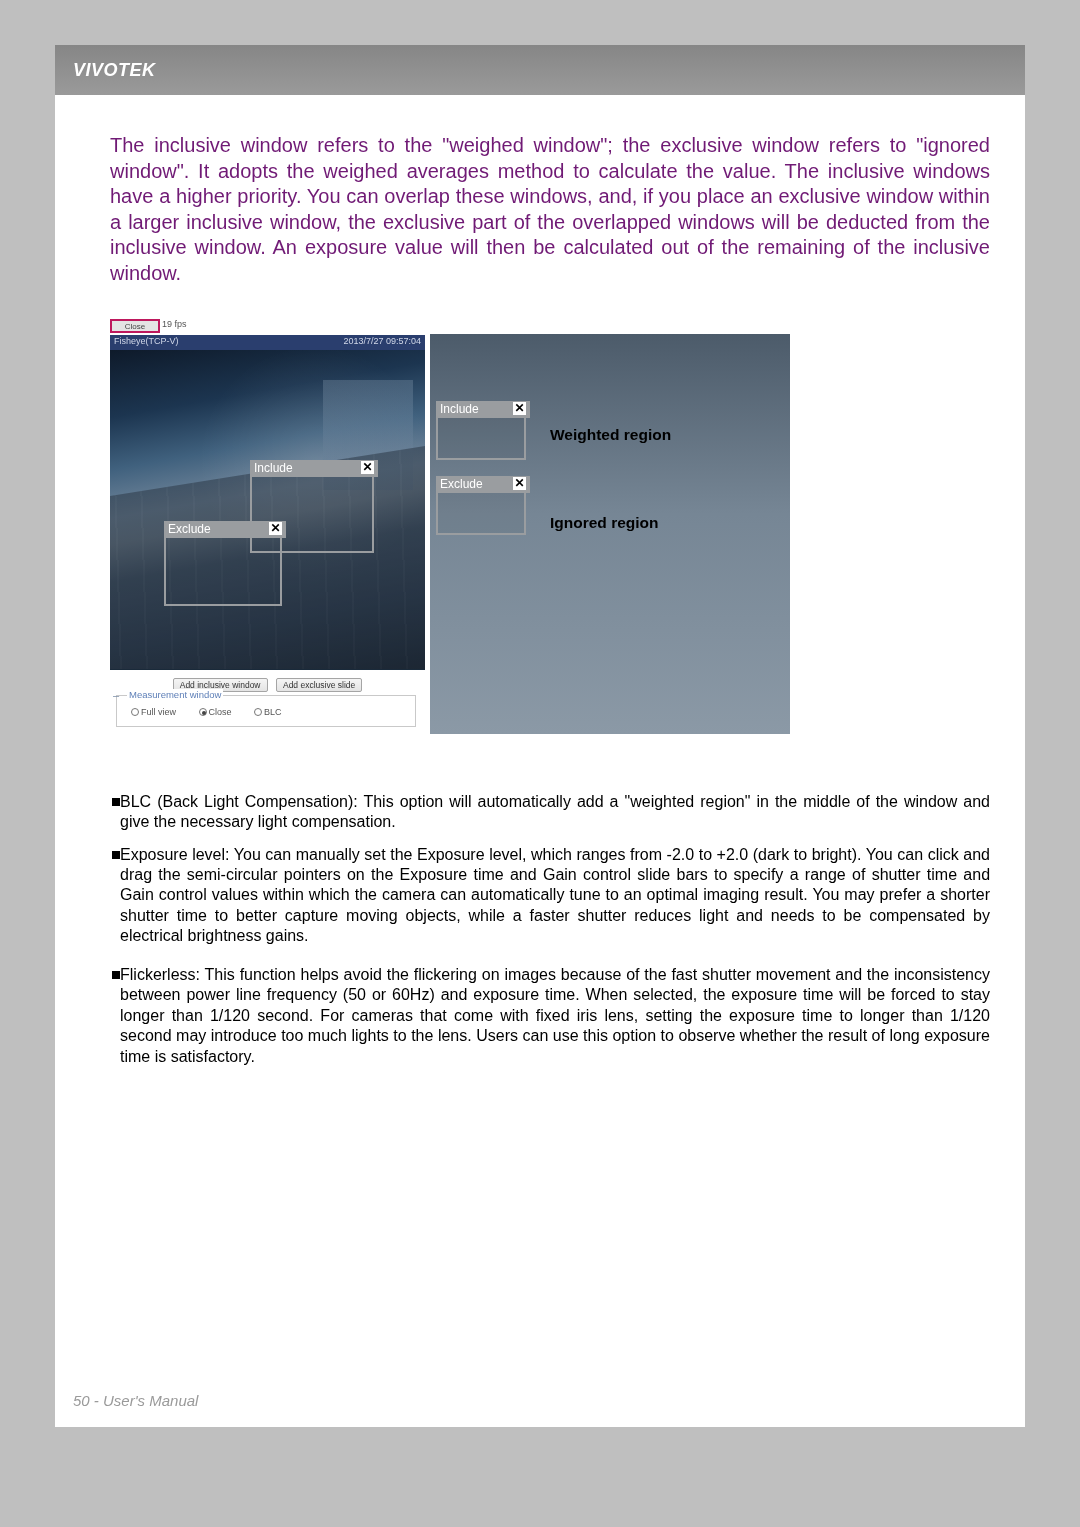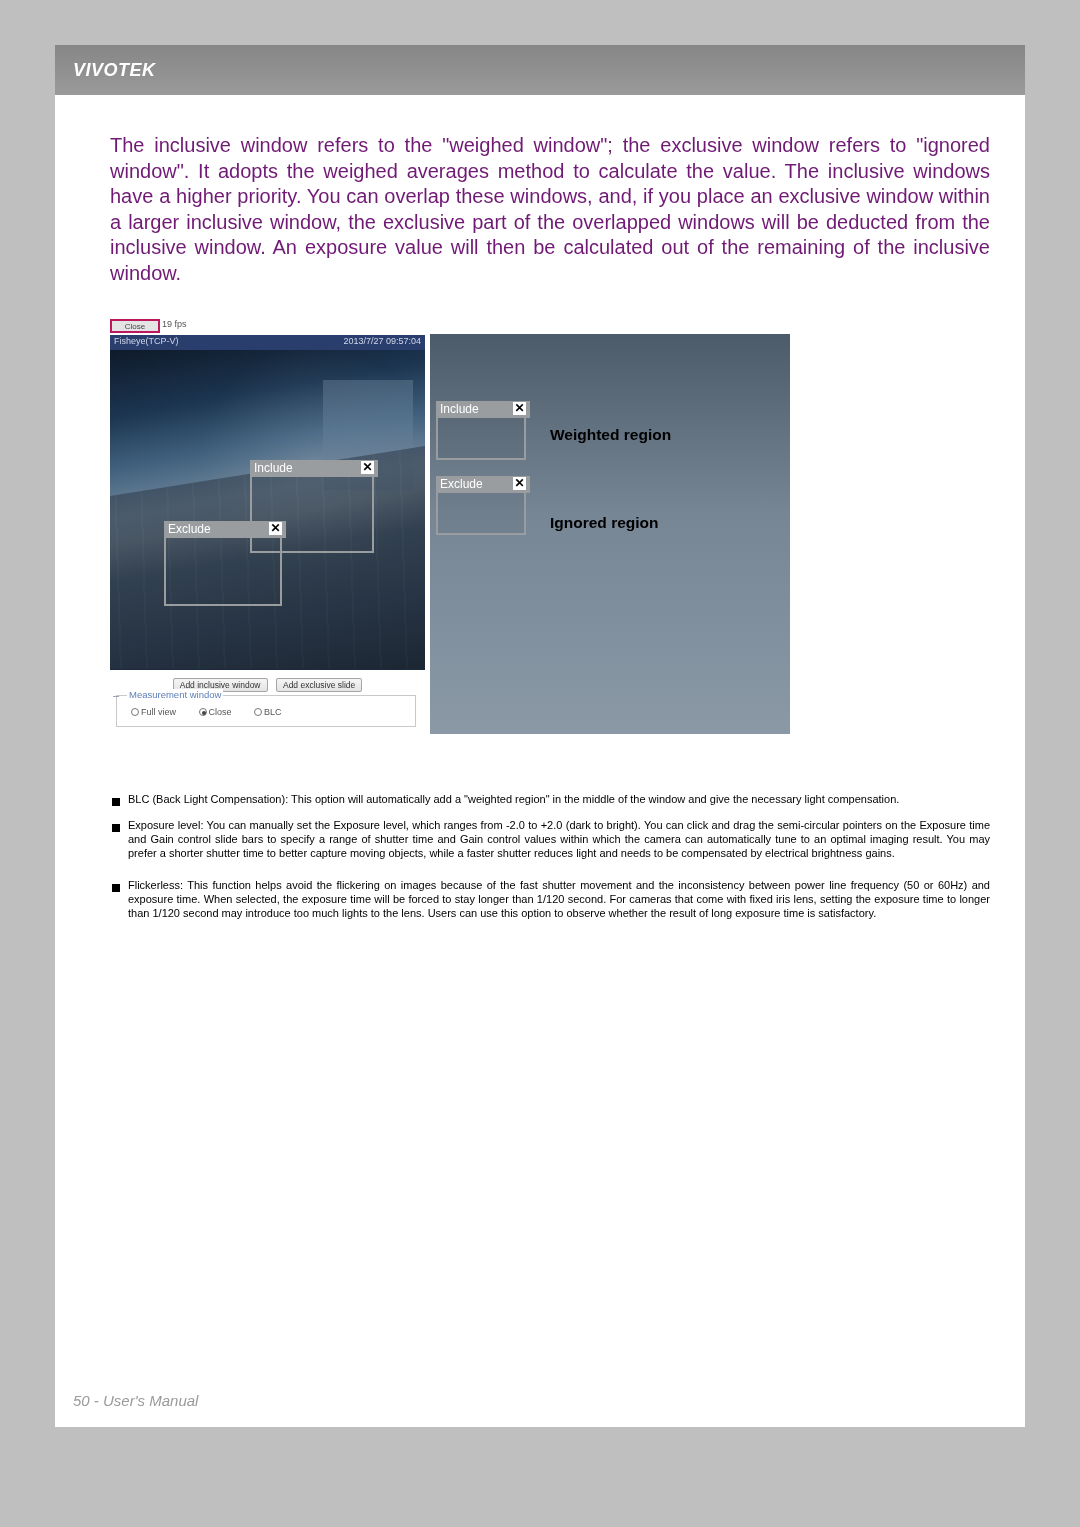--- a/index.html
+++ b/index.html
@@ -122,21 +122,21 @@
   }
   .lg-box {
     position: absolute; border: 2px solid #9a9da0;
     background: rgba(0,0,0,0.05);
   }
   .lg-lbl {
     position: absolute; font-size: 15.5px; font-weight: bold; color: #000;
   }
 
   .sec2 { margin-top: 48px; }
-  .bullet-row { display: flex; gap: 8px; font-size: 11px; line-height: 1.28; text-align: justify; }
+  .bullet-row { display: flex; font-size: 16px; line-height: 1.28; text-align: justify; }
   .sq { width: 8px; height: 8px; background: #000; flex: 0 0 8px; margin-top: 6px; margin-left: 2px; }
   .u { text-decoration: underline; }
   .b { font-weight: normal; }
   .mt12 { margin-top: 12px; }
   .mt30 { margin-top: 30px; }
   .mt18 { margin-top: 18px; }
 
   .footer {
     position: absolute; left: 18px; bottom: 18px;
     font-style: italic; font-size: 15px; color: #9a9a9a;

